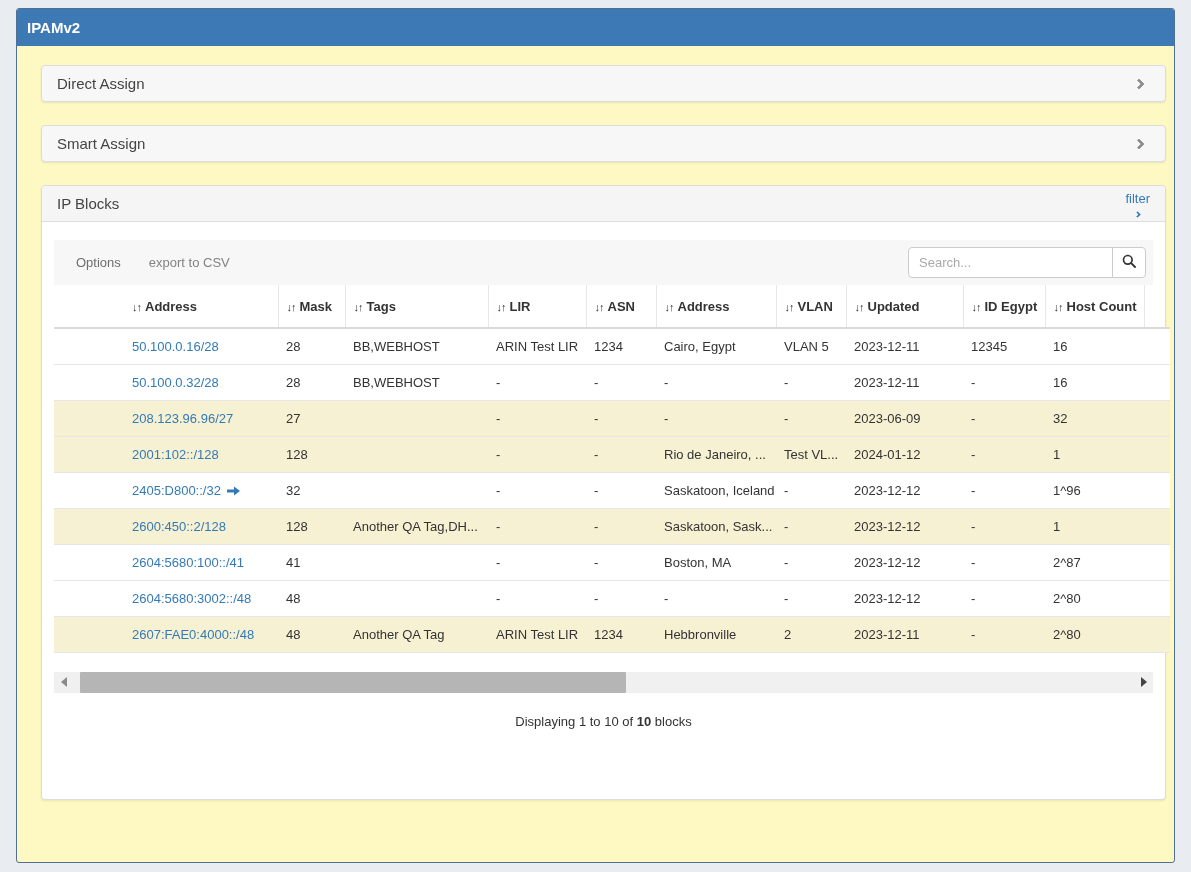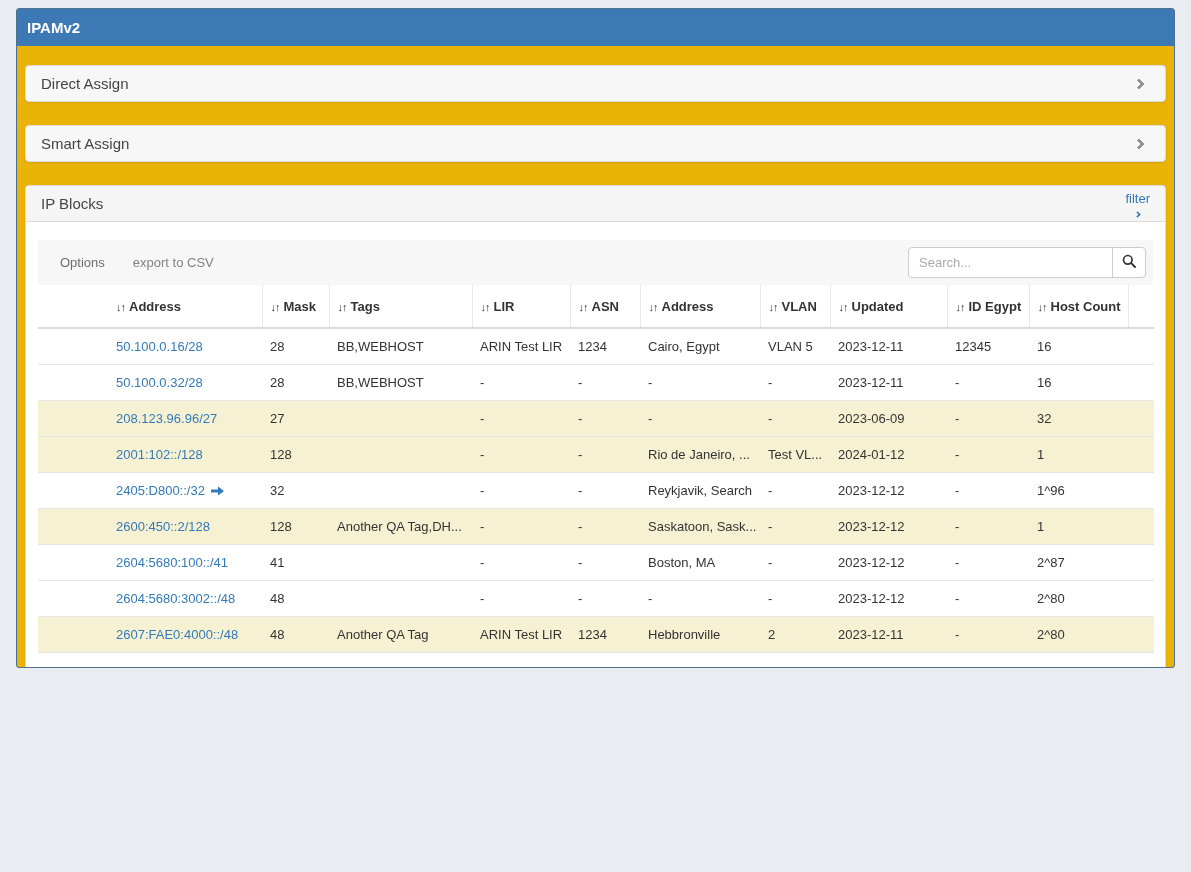--- a/index.html
+++ b/index.html
@@ -1,25 +1,25 @@
 <!DOCTYPE html>
 <html><head>
 <meta charset="utf-8">
 <style>
   * { margin:0; padding:0; box-sizing:border-box; }
   html,body { width:1191px; height:872px; background:#e9edf2; font-family:"Liberation Sans", sans-serif; }
   .app-container {
-    position:absolute; left:16px; top:8px; width:1159px; height:660px;
-    background:#eab308; border:1px solid #4e7191; border-radius:3px; overflow:hidden;
+    position:absolute; left:16px; top:8px; width:1159px; height:855px;
+    background:#fef9c3; border:1px solid #4e7191; border-radius:3px; overflow:hidden;
   }
   .app-header {
     height:37px; background:#3d79b5; color:#fff; display:flex; align-items:center;
     padding-left:10px; font-size:15px; font-weight:bold;
   }
-  .content { padding:19px 8px 15px 8px; }
+  .content { padding:19px 8px 15px 8px;margin-left:16px; }
 
   .collapse-panel {
     height:37px; background:#f7f7f7; border:1px solid #dcdcdc; border-radius:4px;
     box-shadow:0 1px 2px rgba(0,0,0,.09); display:flex; align-items:center;
     justify-content:space-between; padding:0 22px 0 15px; margin-bottom:23px;
     font-size:15px; color:#444; cursor:pointer;
   }
   .chev {
     display:inline-block; width:8px; height:8px;
     border-top:3px solid #8d8d8d; border-right:3px solid #8d8d8d;
@@ -222,21 +222,21 @@
               <tr>
     <td></td>
     <td><a class="addr-link">2405:D800::/32</a><span class="assign-arrow"><svg width="13" height="10" viewBox="0 0 13 10">
                       <line x1="0" y1="5" x2="8" y2="5" stroke="#337ab7" stroke-width="3"></line>
                       <polygon points="7,0.5 13,5 7,9.5" fill="#337ab7"></polygon>
                     </svg></span></td>
     <td>32</td>
     <td></td>
     <td>-</td>
     <td>-</td>
-    <td>Reykjavik, Search</td>
+    <td>Saskatoon, Iceland</td>
     <td>-</td>
     <td>2023-12-12</td>
     <td>-</td>
     <td>1^96</td>
     <td></td>
   </tr>
               <tr class="hl">
     <td></td>
     <td><a class="addr-link">2600:450::2/128</a></td>
     <td>128</td>

